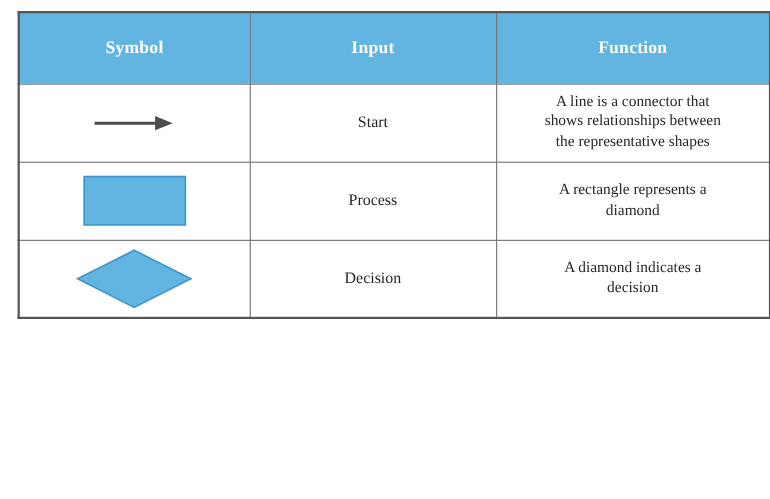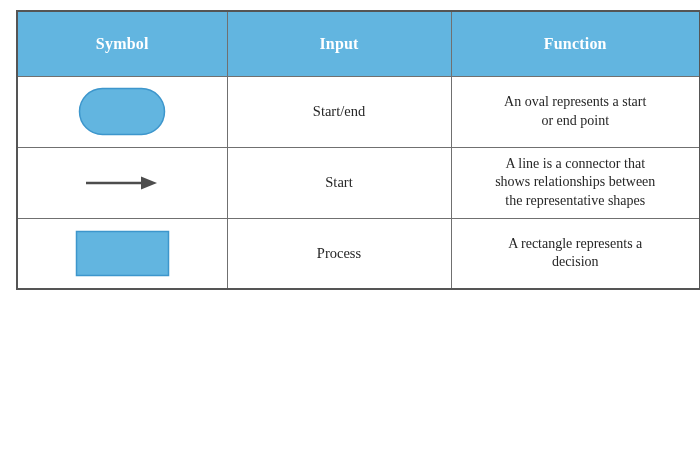--- a/index.html
+++ b/index.html
@@ -68,34 +68,20 @@
     <thead>
       <tr>
         <th>Symbol</th>
         <th>Input</th>
         <th>Function</th>
       </tr>
     </thead>
     <tbody>
       <tr>
         <td class="symbol-cell">
-          <svg width="88" height="49" viewBox="0 0 88 49">
-            <rect class="shape" x="1.5" y="1.5" width="85" height="46" rx="23" ry="23"></rect>
-          </svg>
-        </td>
-        <td class="name-cell">
-          <span>Start/end</span>
-        </td>
-        <td class="function-cell">
-          <div class="fn">An oval represents a start
-or end point</div>
-        </td>
-      </tr>
-      <tr>
-        <td class="symbol-cell">
           <svg width="74" height="18" viewBox="0 0 74 18">
             <line class="arrow-line" x1="1" y1="9" x2="57" y2="9"></line>
             <polygon class="arrow-head" points="56,2.5 72,9 56,15.5"></polygon>
           </svg>
         </td>
         <td class="name-cell">
           <span>Start</span>
         </td>
         <td class="function-cell">
           <div class="fn">A line is a connector that
@@ -107,18 +93,32 @@
         <td class="symbol-cell">
           <svg width="95" height="47" viewBox="0 0 95 47">
             <rect class="shape" x="1.5" y="1.5" width="92" height="44"></rect>
           </svg>
         </td>
         <td class="name-cell">
           <span>Process</span>
         </td>
         <td class="function-cell">
           <div class="fn">A rectangle represents a
+diamond</div>
+        </td>
+      </tr>
+      <tr>
+        <td class="symbol-cell">
+          <svg width="106" height="55" viewBox="0 0 106 55">
+            <polygon class="shape" points="53,1.5 104.5,27.5 53,53.5 1.5,27.5"></polygon>
+          </svg>
+        </td>
+        <td class="name-cell">
+          <span>Decision</span>
+        </td>
+        <td class="function-cell">
+          <div class="fn">A diamond indicates a
 decision</div>
         </td>
       </tr>
     </tbody>
   </table>
 </div>
 
 </body></html>

